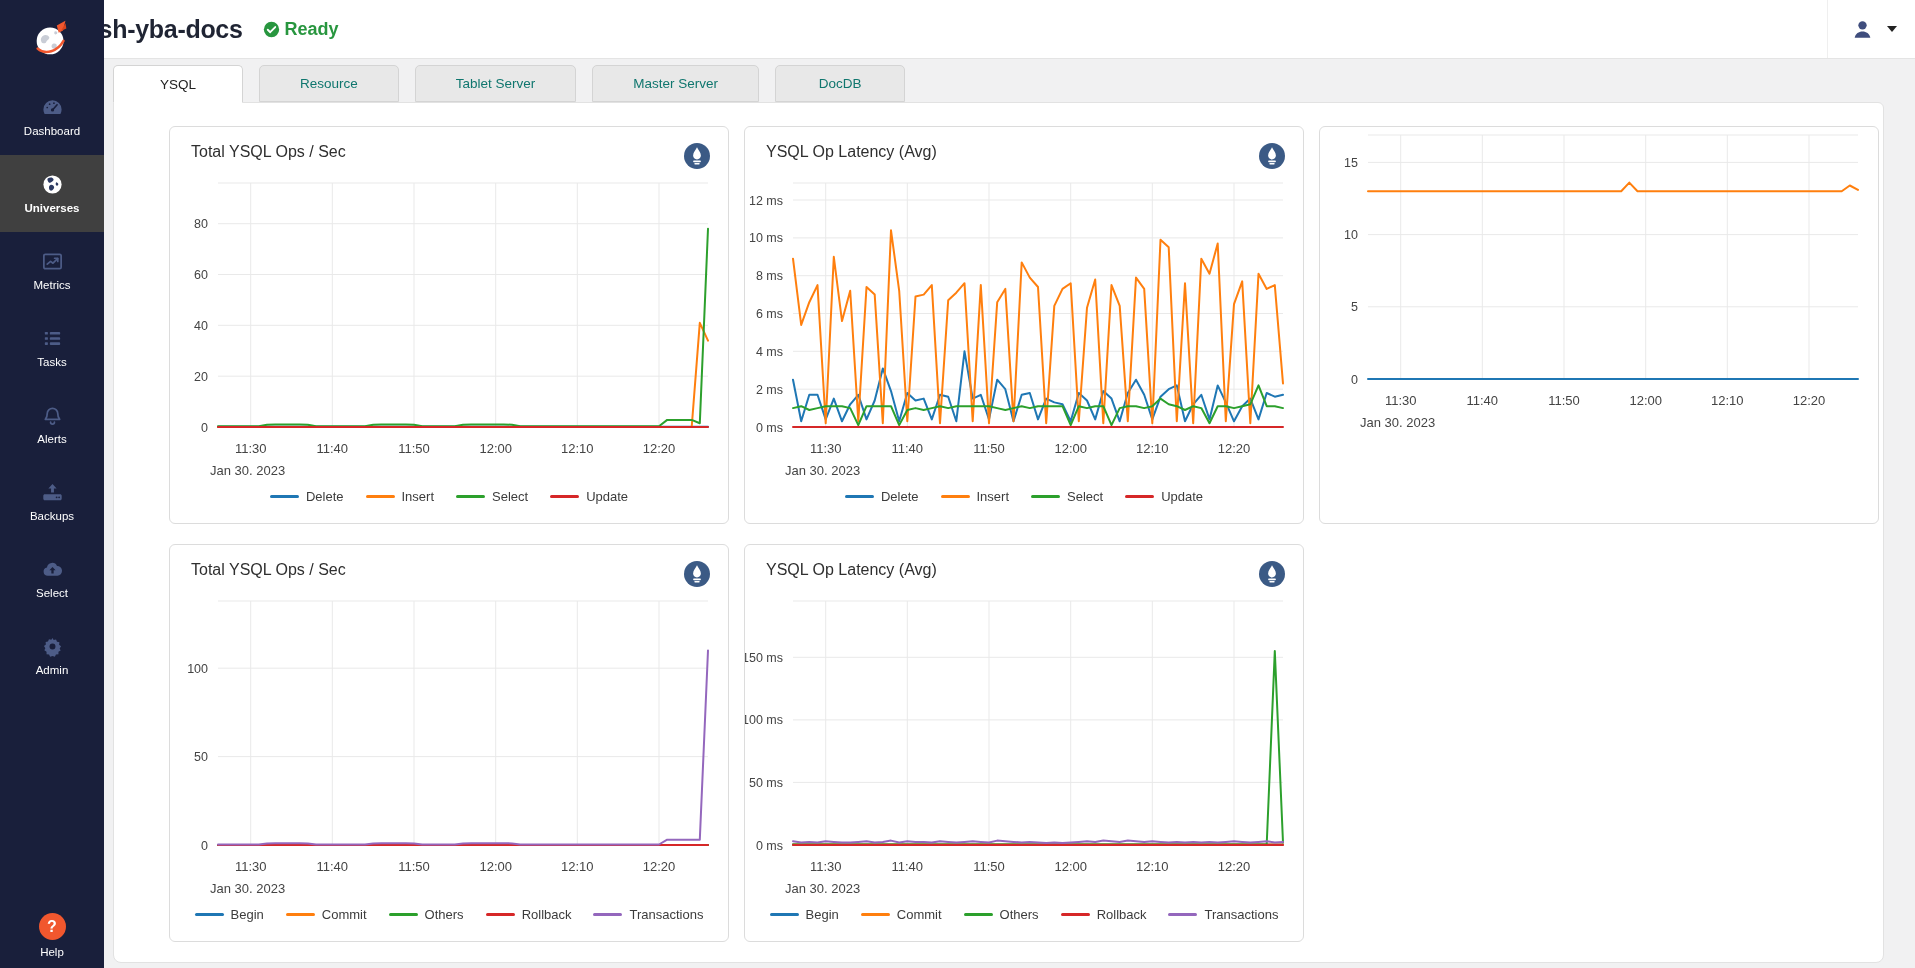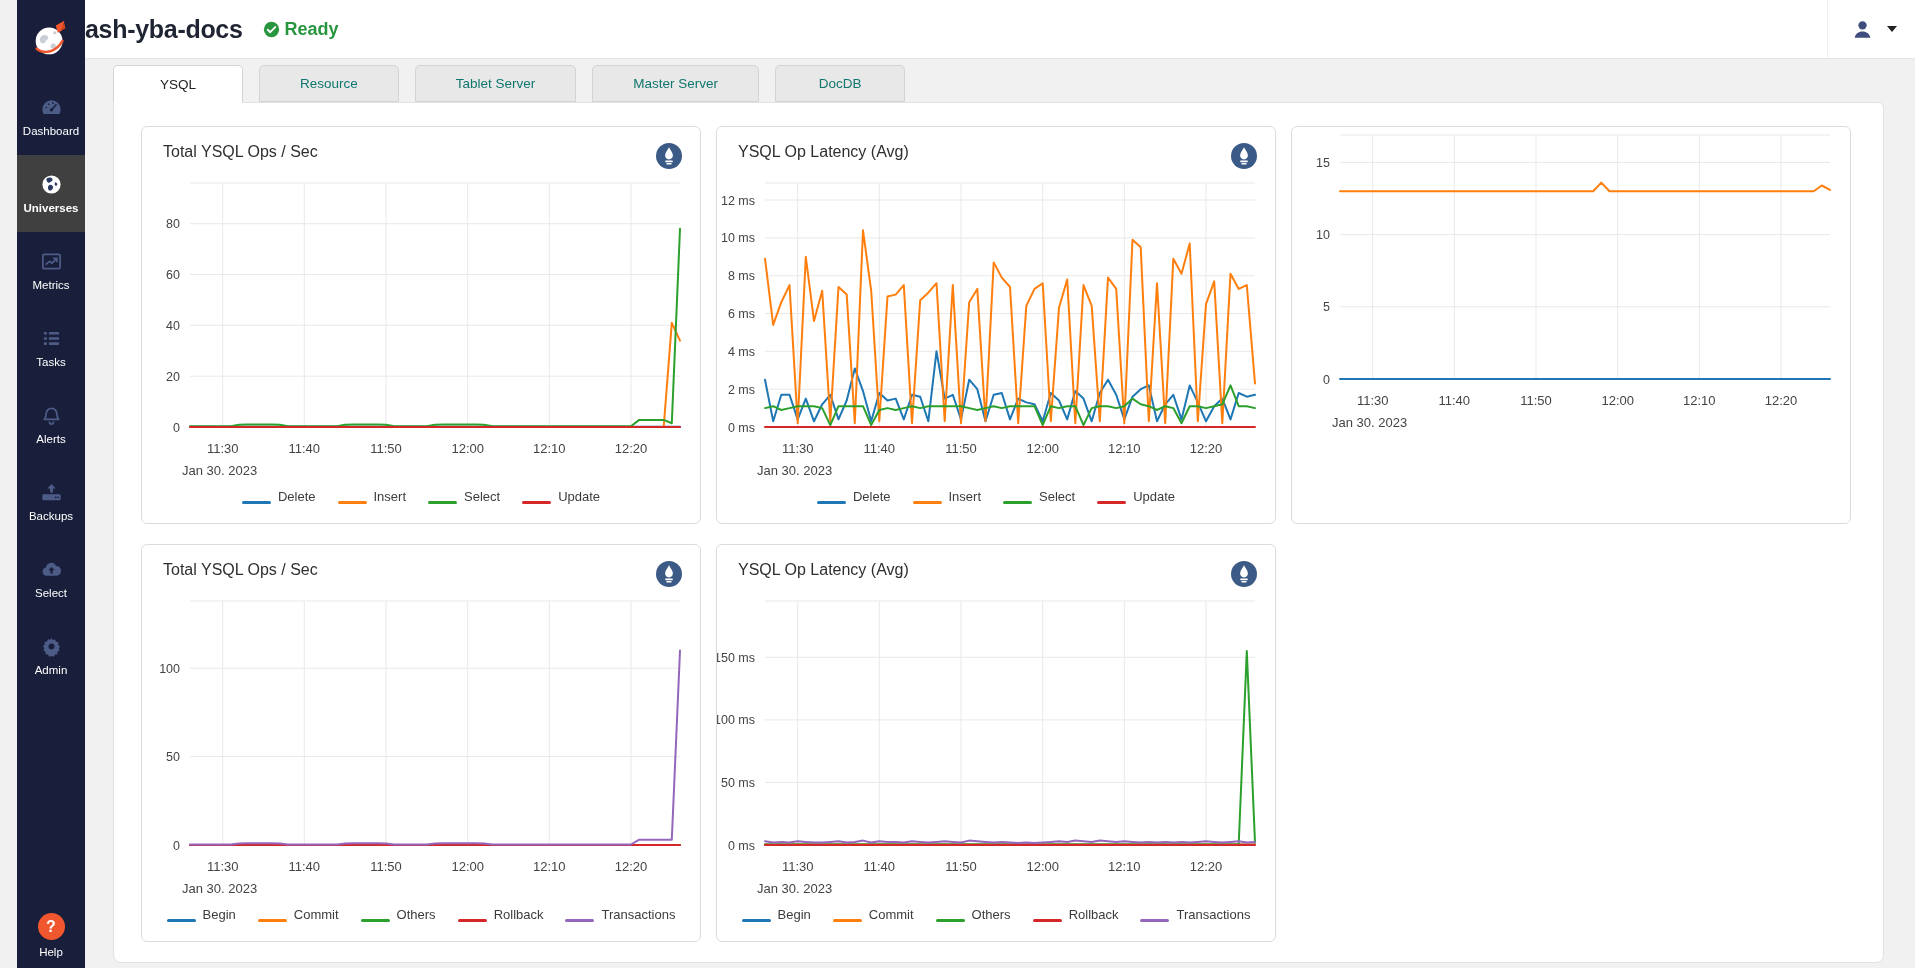--- a/index.html
+++ b/index.html
@@ -1,21 +1,21 @@
 <!DOCTYPE html>
 <html><head>
 <meta charset="utf-8">
 <style>
   * { margin:0; padding:0; box-sizing:border-box; }
   html,body { width:1915px; height:968px; overflow:hidden;
     font-family:"Liberation Sans", sans-serif; background:#f1f1f2; }
 
   
-  .sidebar { position:absolute; left:0; top:0; width:68px; height:968px;
-    background:#191f3b; display:flex; flex-direction:column; z-index:10;margin-left:17px; }
+  .sidebar { position:absolute; left:0; top:0; width:104px; height:968px;
+    background:#191f3b; display:flex; flex-direction:column; z-index:10; }
   .logo-box { height:78px; display:flex; align-items:center; justify-content:center; cursor:pointer; }
   .nav-item { height:77px; display:flex; flex-direction:column; align-items:center;
     justify-content:center; color:#4d5c87; cursor:pointer; }
   .nav-item svg { width:23px; height:23px; }
   .nav-item .nav-label { color:#ffffff; font-size:11.5px; margin-top:6px; }
   .nav-item.active { background:#404040;font-weight:bold; }
   .nav-item.active svg { color:#ffffff; }
   .sidebar-spacer { flex:1; }
   .help-item { padding-bottom:10px; height:auto; }
   .help-circle { width:27px; height:27px; border-radius:50%; background:#f1572e;
@@ -38,34 +38,34 @@
   .tabbar { position:absolute; left:113px; top:65px; display:flex; gap:16px; z-index:4; }
   .tab { height:37px; min-width:130px; padding:0 40px; display:flex; align-items:center;
     justify-content:center; font-size:13.5px; color:#0f766e; background:#e8e8e8;
     border:1px solid #d4d4d4; border-radius:5px 5px 0 0; cursor:pointer; white-space:nowrap; }
   .tab.active { background:#fff; height:38px; border-bottom:1px solid #fff; color:#222; }
 
   
   .content { position:absolute; left:113px; top:102px; right:31px; bottom:5px;
     background:#fff; border:1px solid #e2e2e2; border-radius:0 6px 8px 8px; z-index:3; overflow:hidden; }
   .charts-grid { display:grid; grid-template-columns:repeat(3,560px); gap:20px 15px;
-    padding:23px 0 0 27px; }
+    padding:23px 0 0 27px;margin-left:28px; }
   .panel { width:560px; height:398px; background:#fff; border:1px solid #dcdcdc;
     border-radius:6px; display:flex; flex-direction:column; }
   .panel-head { display:flex; justify-content:space-between; align-items:flex-start;
     padding:16px 18px 0 21px; height:48px; }
   .panel-title { font-size:16px; color:#2f2f2f; }
   .prom { width:26px; height:26px; cursor:pointer; }
   .prom svg { width:26px; height:26px; }
   svg.plot { display:block; }
   .grid-line { stroke:#e9e9e9; stroke-width:1; }
   .tick { font-family:"Liberation Sans",sans-serif; font-size:12.5px; fill:#444; }
   .tick.x { font-size:13px; }
   .legend { display:flex; justify-content:center; align-items:center; gap:22px; margin-top:14px; }
-  .li { display:flex; align-items:flex-end; gap:7px; cursor:pointer; }
+  .li { display:flex; align-items:center; gap:7px; cursor:pointer; }
   .sw { width:29px; height:3px; border-radius:2px; display:inline-block; }
   .ll { font-size:13px; color:#3c3c3c; }
 </style>
 </head>
 <body>
 
 <div class="sidebar">
   <div class="logo-box">
     <svg width="46" height="46" viewBox="0 0 48 48">
       <circle cx="22" cy="26" r="14" fill="#ffffff"></circle>

